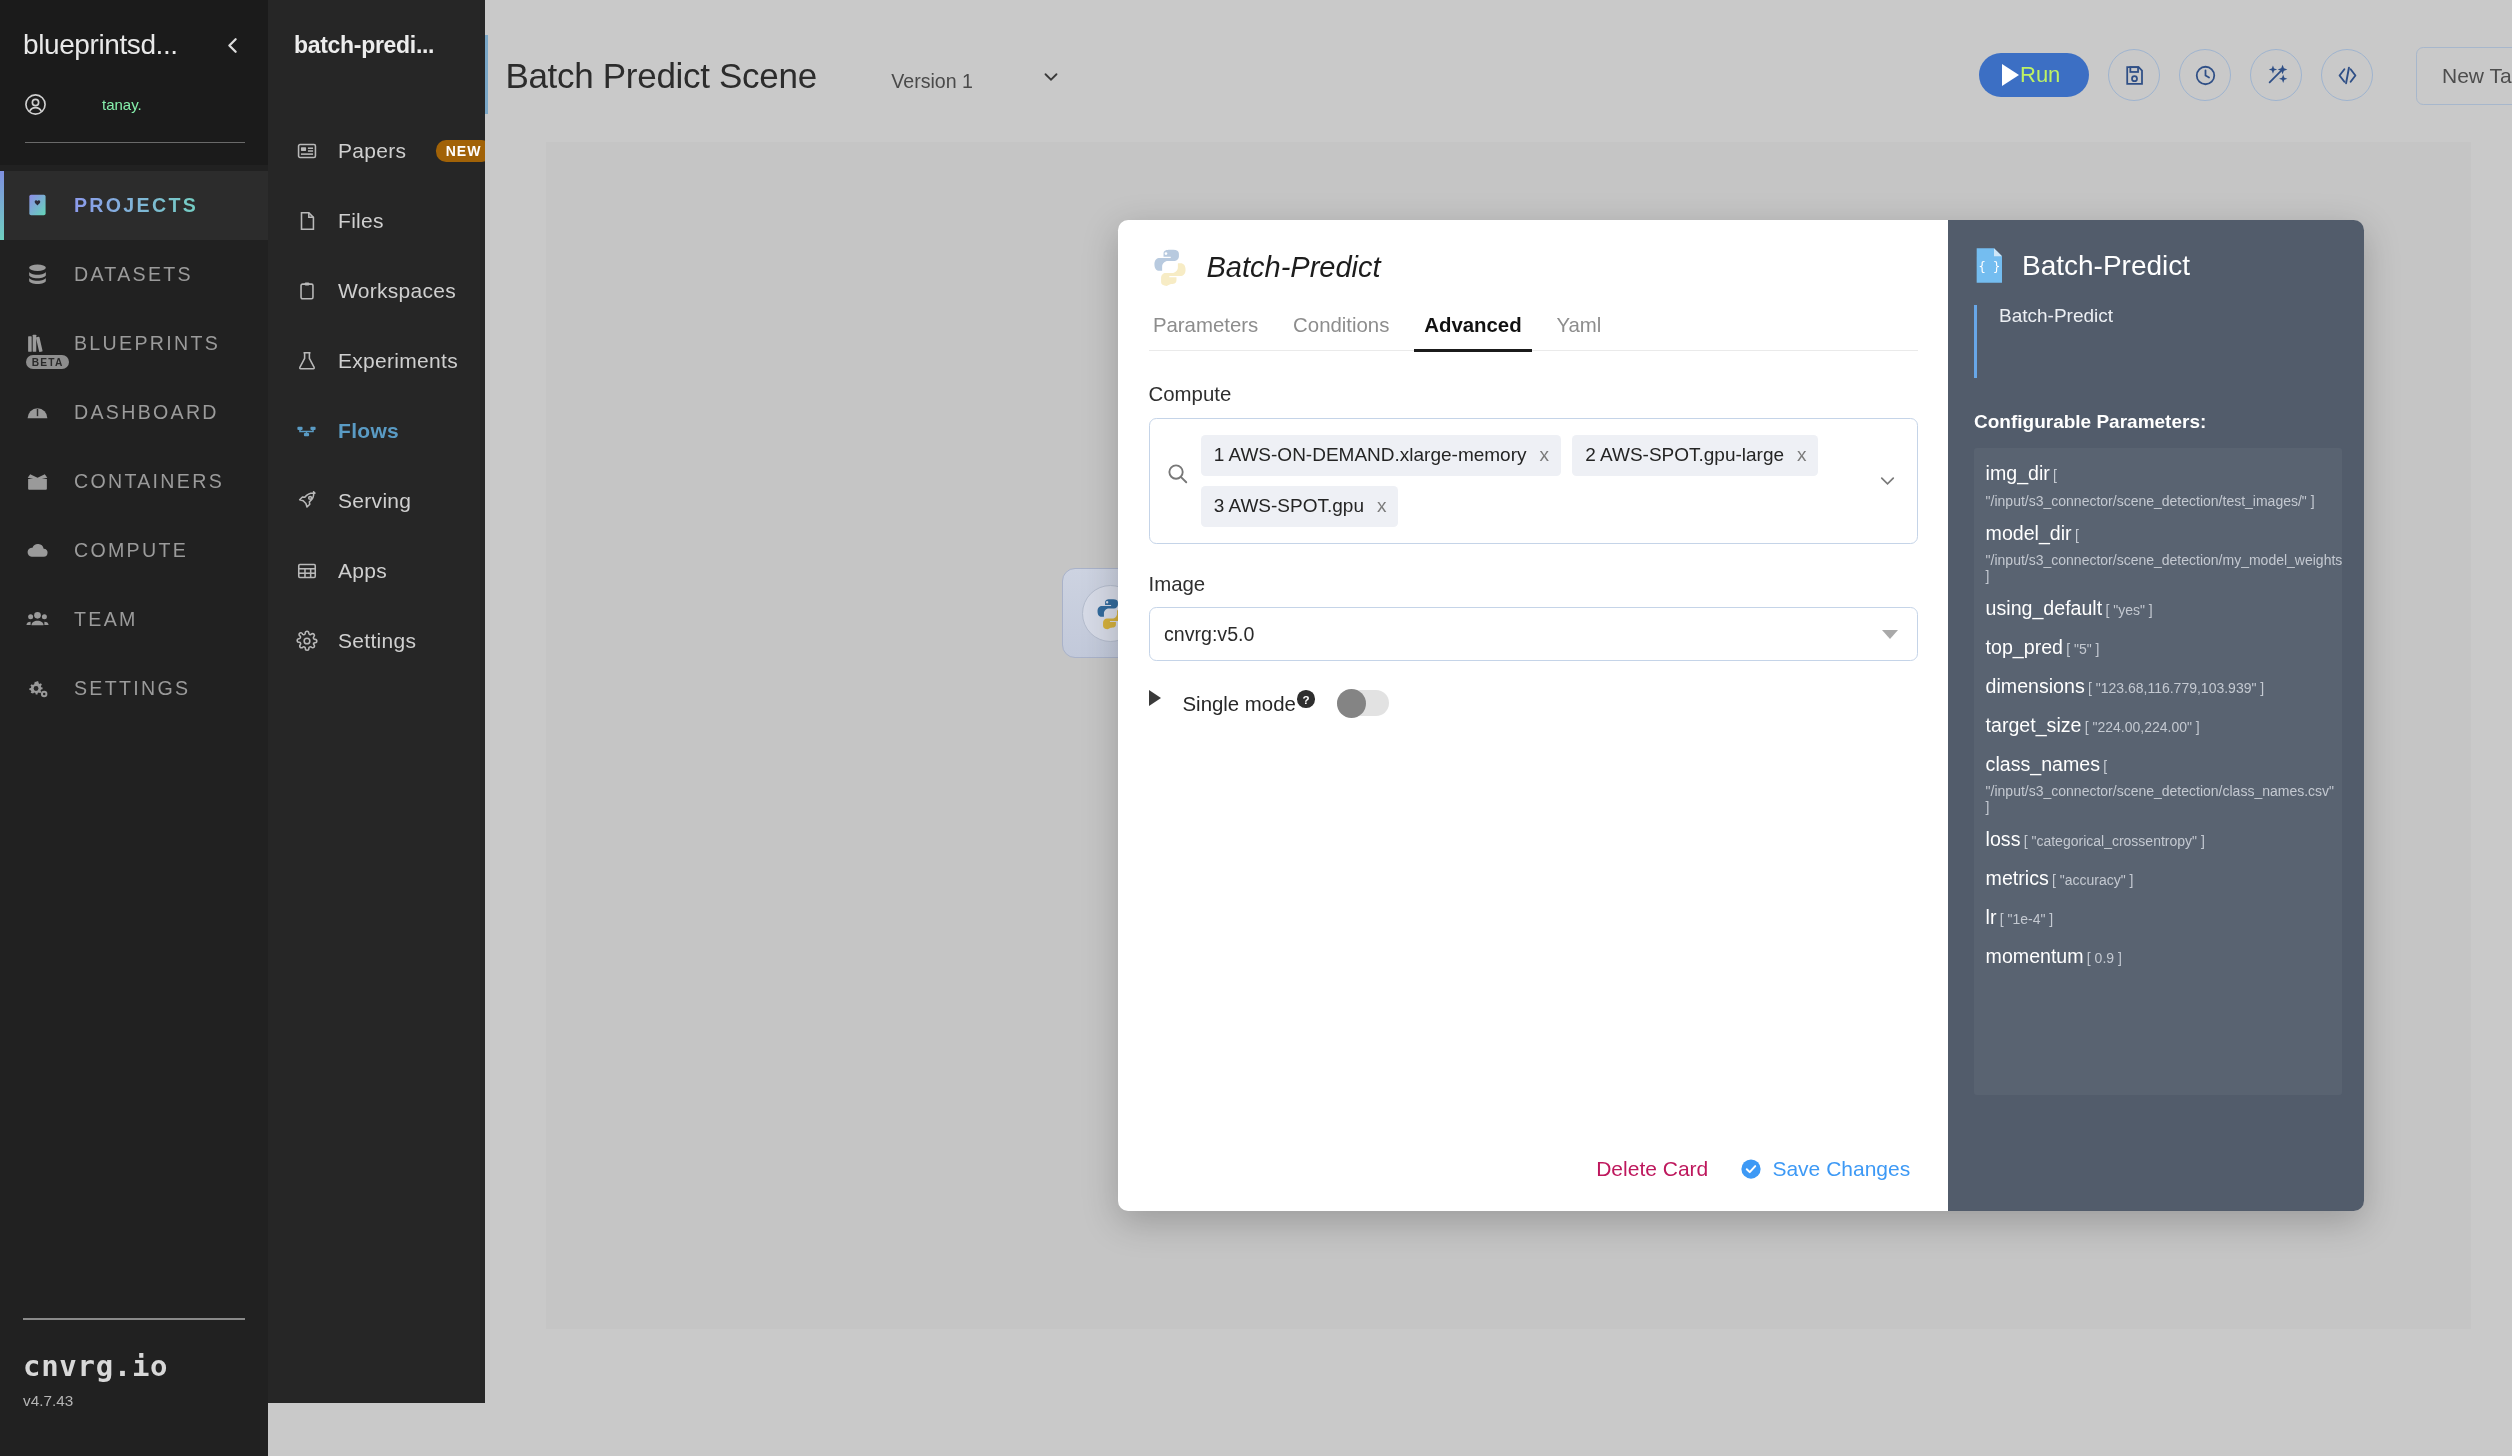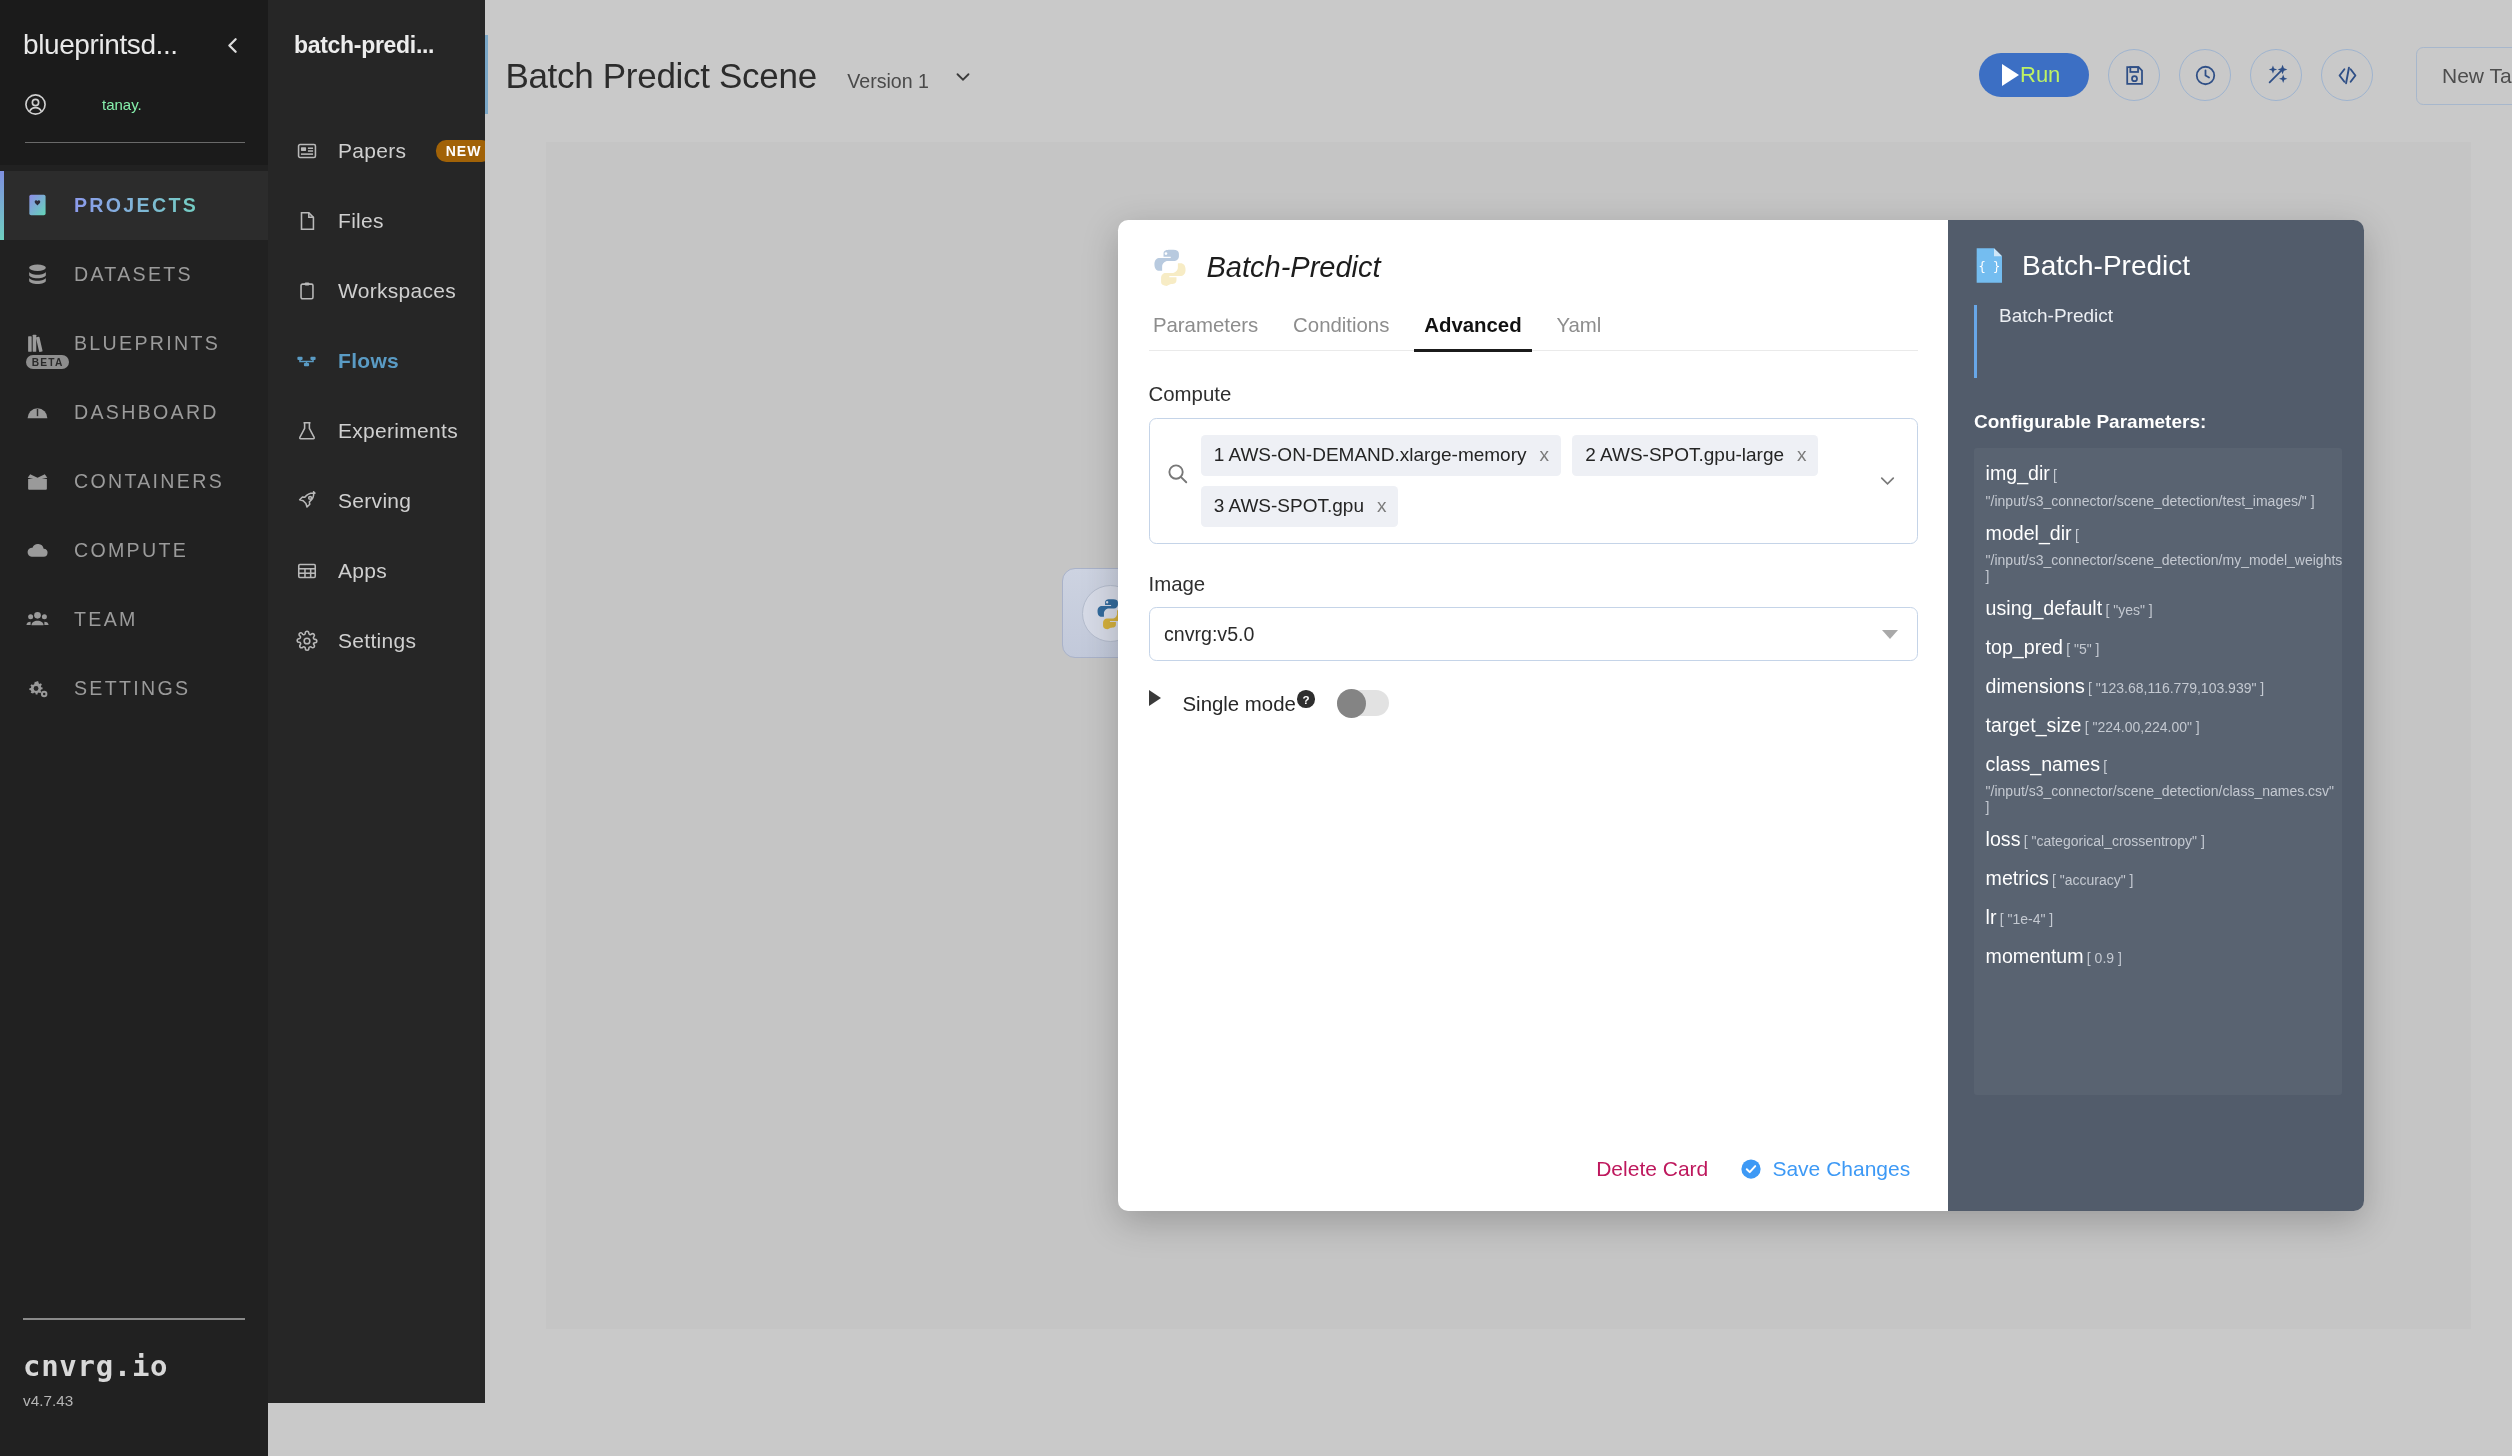--- a/index.html
+++ b/index.html
@@ -81,21 +81,21 @@
   .sub-item.active .sub-label { color: #5a9bc4; font-weight: 700; }
   .sub-item.active .sub-ico { color: #5a9bc4; }
   .new-pill {
     background: #a16207; color: #ffffff; font-size: 14px; font-weight: 700;
     letter-spacing: 1px; border-radius: 10.2px; padding: 2.9px 10.2px; margin-left: 10.2px;
   }
 
   
   .main { flex: 1; position: relative; background: #c9c9c9; height: 1457px; }
   .topbar { height: 151px; position: relative; display: flex; align-items: center; }
-  .title-wrap { display: flex; align-items: baseline; padding-left: 20.4px; position: relative; }
+  .title-wrap { display: flex; align-items: baseline; padding-left: 20.4px; position: relative; gap: 44px; }
   .title-accent { position: absolute; left: 0; top: -20.4px; width: 2.9px; height: 79px; background: #7aa7c7; }
   .scene-title { font-size: 35px; color: #2c2c2c; font-weight: 400; letter-spacing: -0.3px; }
   .version-label { font-size: 19.6px; color: #4a4a4a; margin-left: 30.5px; }
   .version-chevron { margin-left: 23px; width: 22px; height: 22px; color: #3a3a3a; }
 
   .tool-cluster { position: absolute; left: 1494px; top: 49px; display: flex; align-items: center; gap: 19px; }
   .run-btn {
     display: flex; align-items: center; gap: 1px;
     background: #3c6fc4; color: #bef264; border-radius: 32px;
     height: 44px; padding: 0 29px 0 23px; font-size: 22px; cursor: pointer;
@@ -391,41 +391,41 @@
     <div class="sub-item">
       <span class="sub-ico">
         <svg width="22" height="22" viewBox="0 0 24 24" fill="none" stroke="currentColor" stroke-width="1.7">
             <rect x="5.5" y="4.5" width="13" height="16" rx="1.6"></rect>
             <rect x="9.5" y="2.6" width="5" height="3.4" rx="1" fill="currentColor" stroke="none"></rect>
           </svg>
       </span>
       <span class="sub-label">Workspaces</span>
     </div>
 
+    <div class="sub-item">
+      <span class="sub-ico">
+        <svg width="22" height="22" viewBox="0 0 24 24" fill="none" stroke="currentColor" stroke-width="1.7" stroke-linejoin="round">
+            <path d="M9.4 3v6.2L4.2 19a1 1 0 0 0 .9 1.5h13.8a1 1 0 0 0 .9-1.5l-5.2-9.8V3"></path>
+            <line x1="8.2" y1="3" x2="15.8" y2="3"></line>
+          </svg>
+      </span>
+      <span class="sub-label">Experiments</span>
+    </div>
+
     <div class="sub-item active">
       <span class="sub-ico">
         <svg width="23" height="23" viewBox="0 0 24 24" fill="currentColor">
             <rect x="2.5" y="7" width="5.4" height="3.4" rx="1"></rect>
             <rect x="16.1" y="7" width="5.4" height="3.4" rx="1"></rect>
             <rect x="9.3" y="13.6" width="5.4" height="3.4" rx="1"></rect>
             <path d="M5.2 10.4v1.6h13.6v-1.6" stroke="currentColor" stroke-width="1.6" fill="none"></path>
             <path d="M12 12v1.6" stroke="currentColor" stroke-width="1.6"></path>
           </svg>
       </span>
       <span class="sub-label">Flows</span>
-    </div>
-
-    <div class="sub-item">
-      <span class="sub-ico">
-        <svg width="22" height="22" viewBox="0 0 24 24" fill="none" stroke="currentColor" stroke-width="1.7" stroke-linejoin="round">
-            <path d="M9.4 3v6.2L4.2 19a1 1 0 0 0 .9 1.5h13.8a1 1 0 0 0 .9-1.5l-5.2-9.8V3"></path>
-            <line x1="8.2" y1="3" x2="15.8" y2="3"></line>
-          </svg>
-      </span>
-      <span class="sub-label">Experiments</span>
     </div>
 
     <div class="sub-item">
       <span class="sub-ico">
         <svg width="22" height="22" viewBox="0 0 24 24" fill="none" stroke="currentColor" stroke-width="1.7" stroke-linejoin="round">
             <path d="M20.6 3.4c-4.4-.6-8.4 1.2-11 4.6l-2.6-.4-3 3 3.8 1.2 3 3 1.2 3.8 3-3-.4-2.6c3.4-2.6 5.2-6.6 4.6-11z"></path>
             <circle cx="15.4" cy="8.6" r="1.5"></circle>
           </svg>
       </span>
       <span class="sub-label">Serving</span>

